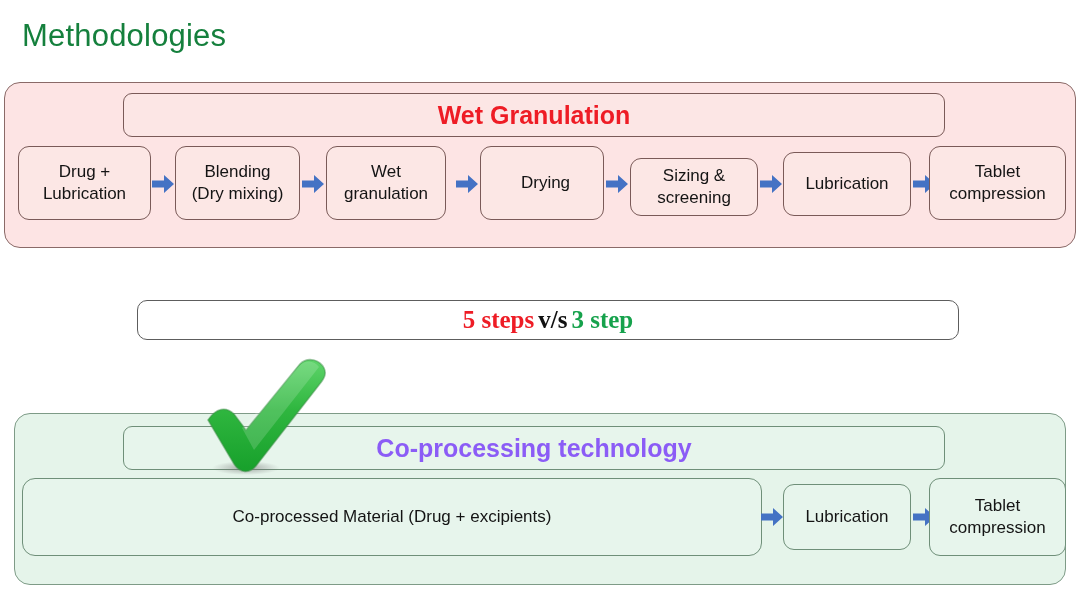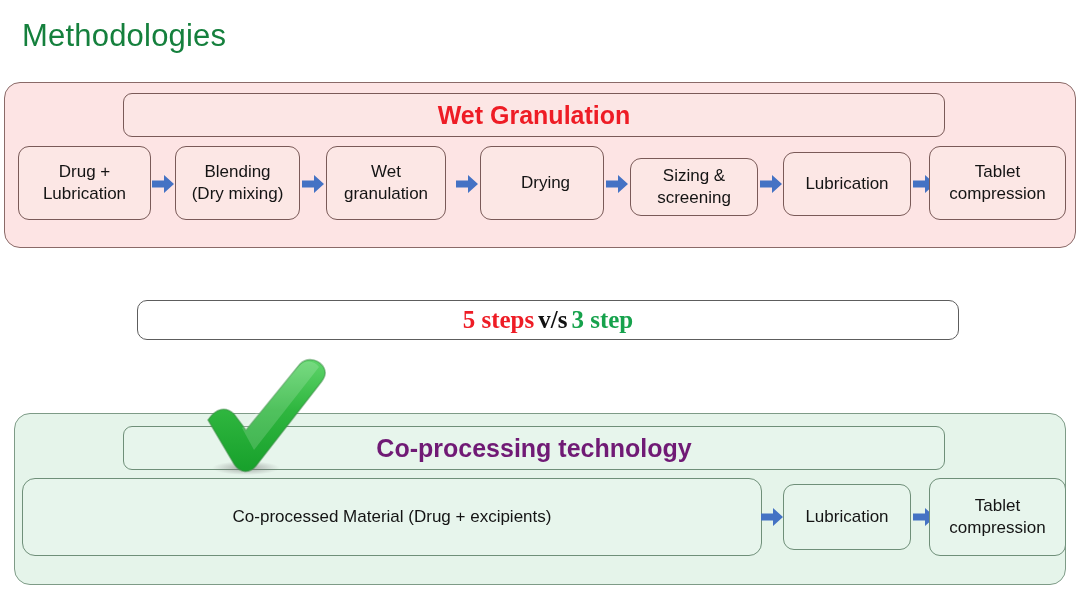--- a/index.html
+++ b/index.html
@@ -57,21 +57,21 @@
     white-space: nowrap;
   }
   .section-header.pink {
     background: #fce6e5;
     border: 1px solid #7a5a58;
     color: #ee1c25;
   }
   .section-header.green {
     background: #e7f5ec;
     border: 1px solid #6f8f79;
-    color: #701a75;
+    color: #8b5cf6;
   }
 
   
   .step-box {
     position: absolute;
     box-sizing: border-box;
     border-radius: 11px;
     display: flex;
     align-items: center;
     justify-content: center;

